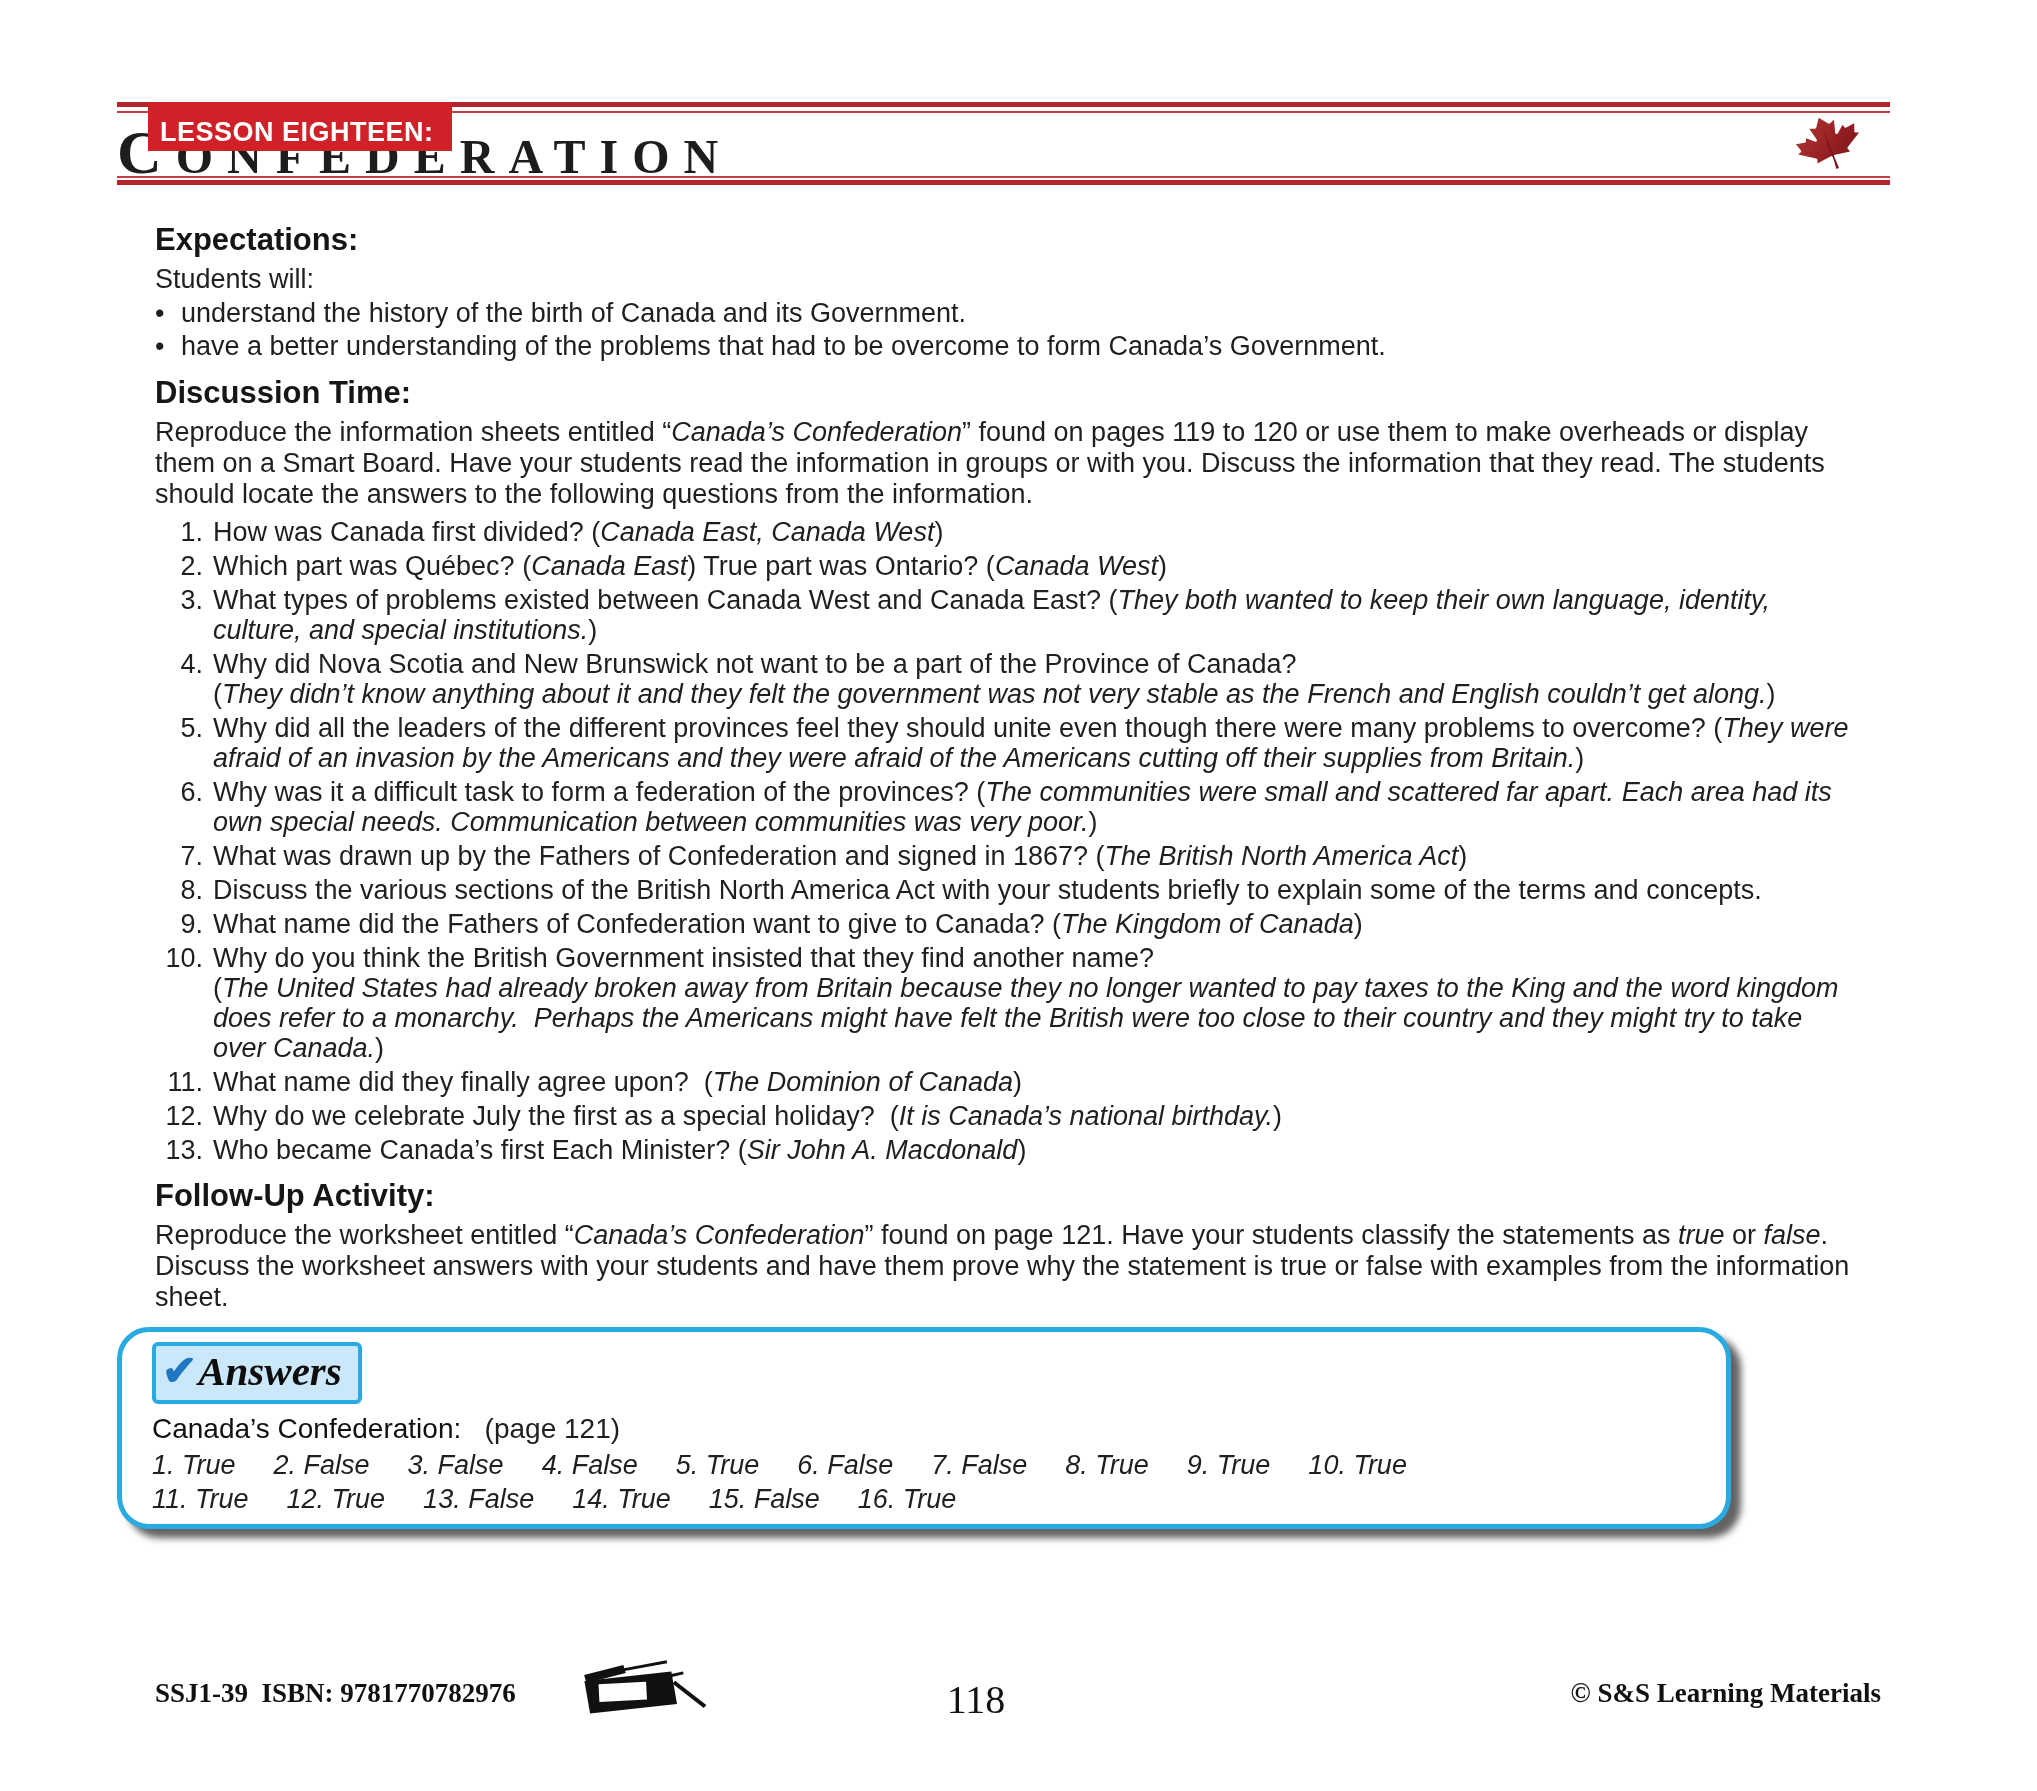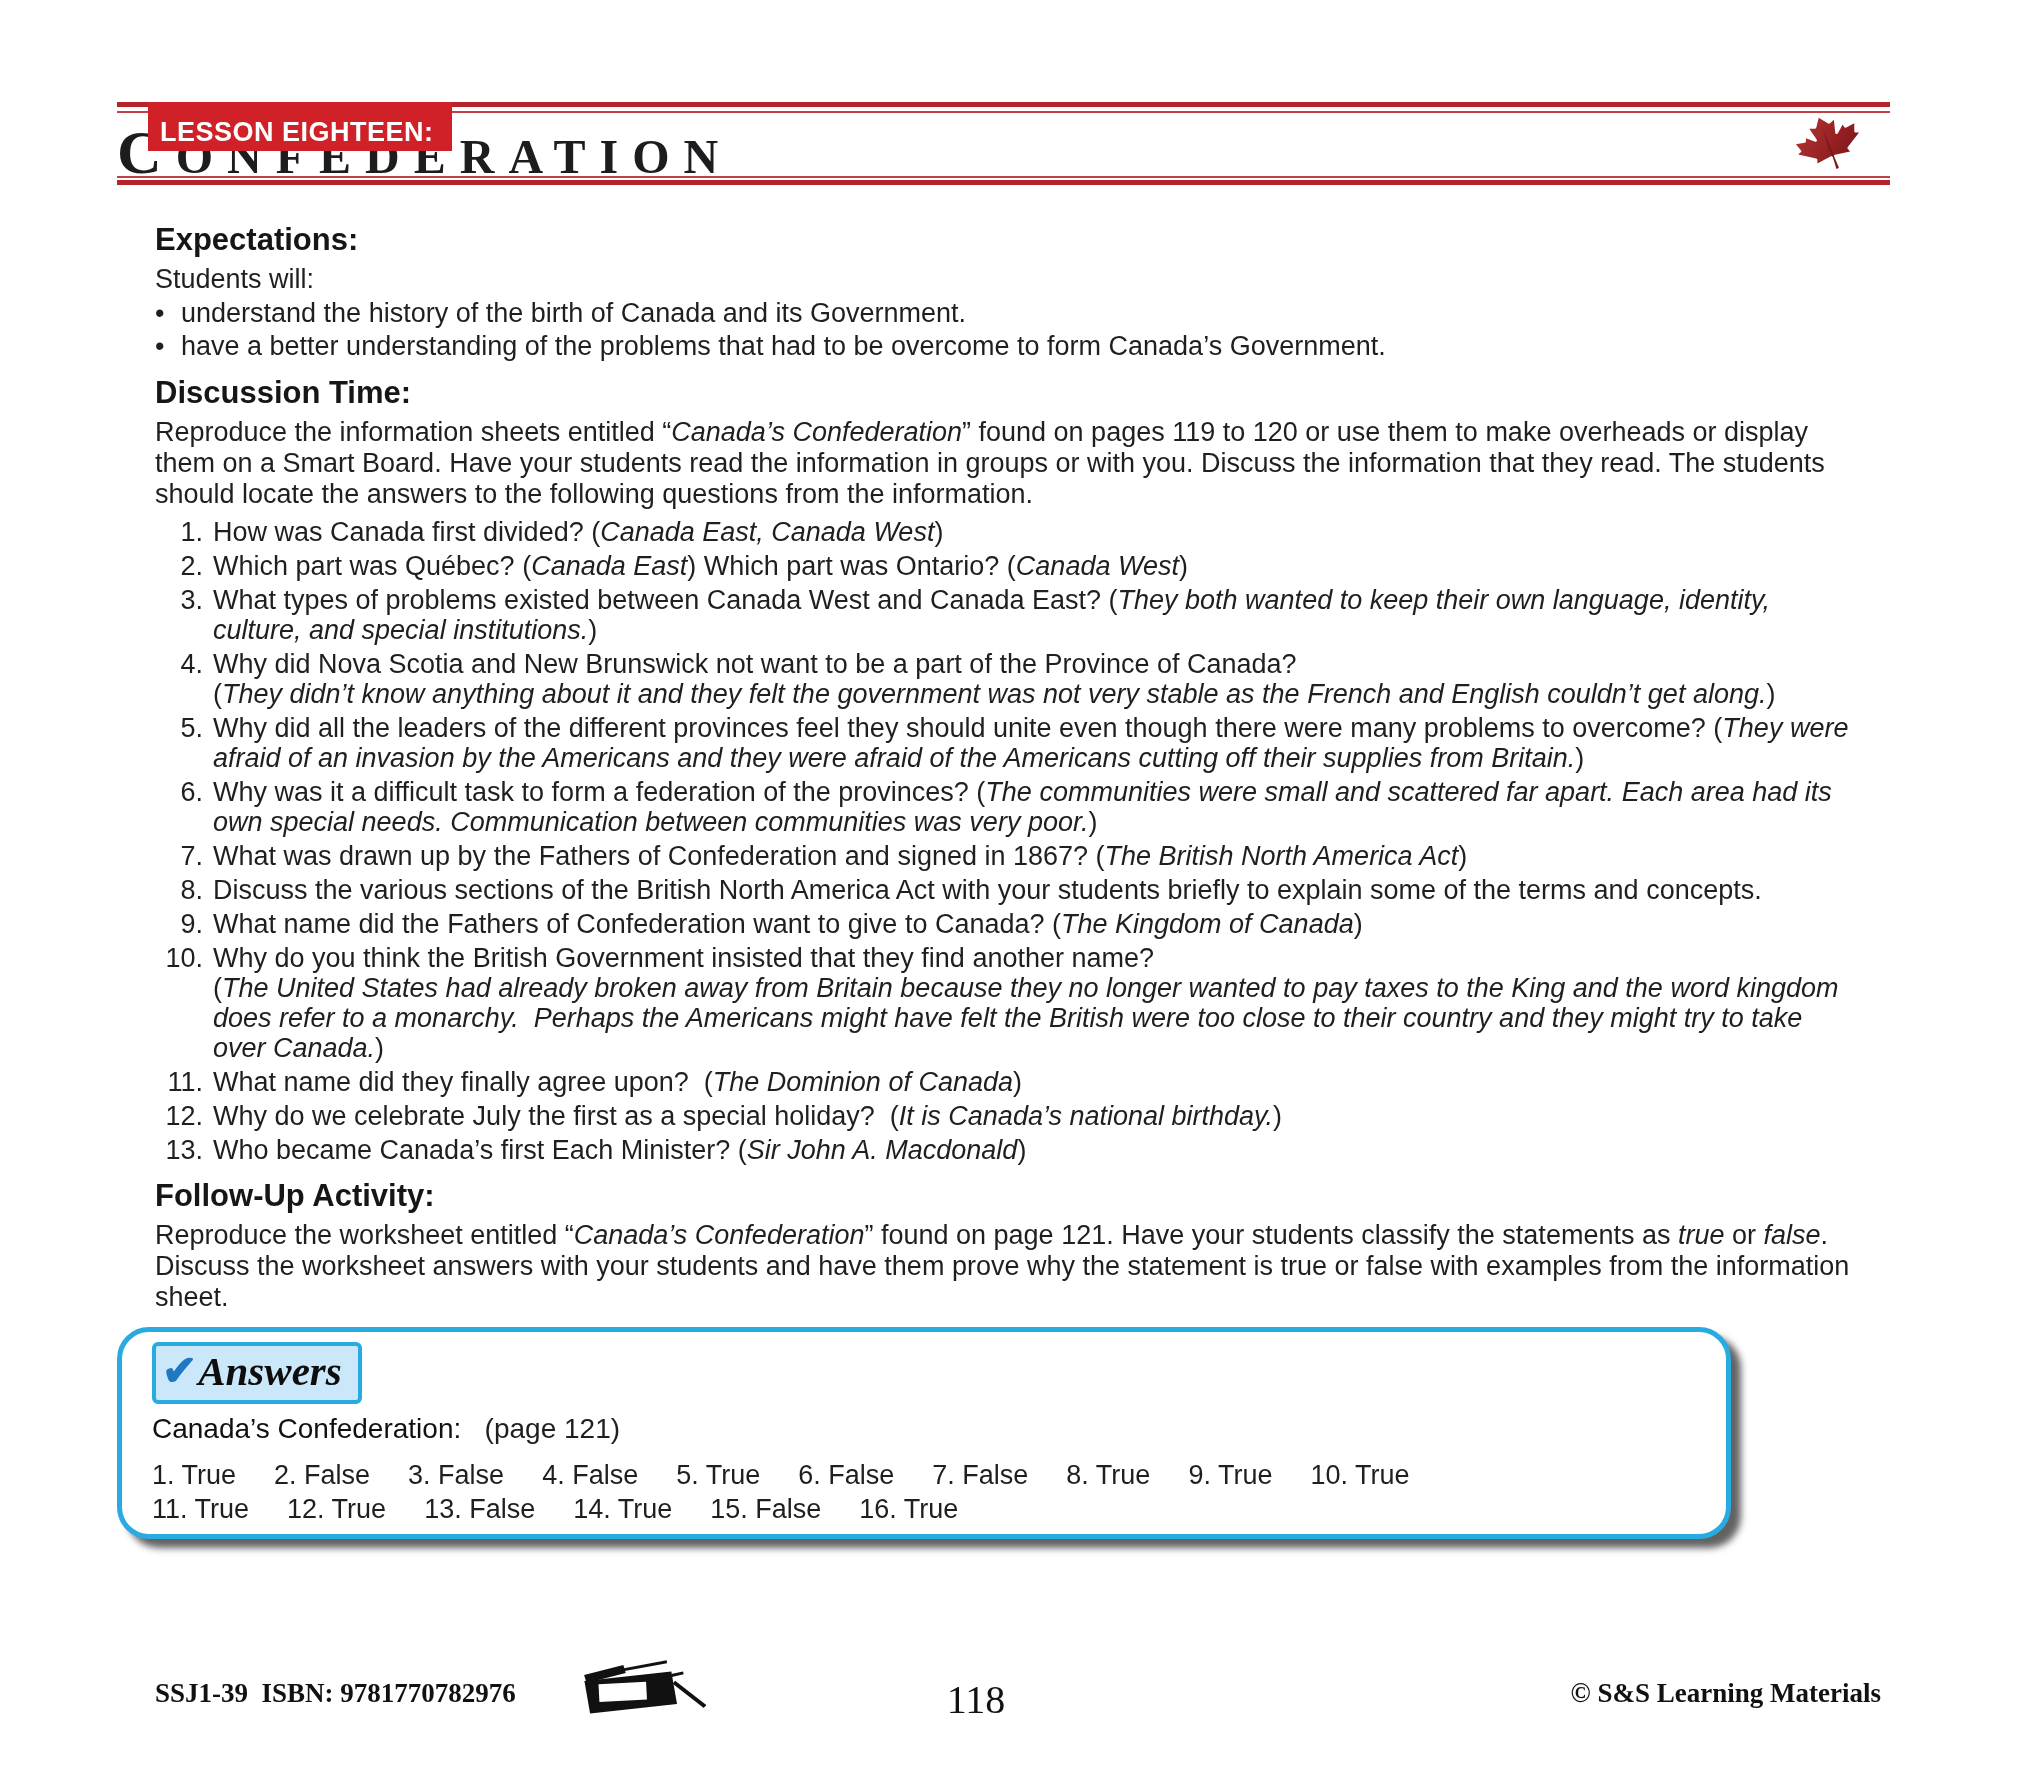--- a/index.html
+++ b/index.html
@@ -51,21 +51,21 @@
   }
   .answers-chip{
     display:inline-flex;align-items:center;height:46px;
     background:#cbe8fa;border:4px solid #29abe2;border-radius:6px;
     padding:2px 16px 6px 6px;
   }
   .answers-chip .check{font-size:42px;line-height:40px;color:#1f78c1;font-weight:bold;margin-right:1px;}
   .answers-chip .label{font-family:"Liberation Serif", serif;font-weight:bold;font-style:italic;font-size:41px;line-height:40px;color:#0e0e0e;}
   .ans-heading{margin-top:9px;font-size:28px;line-height:32px;}
   .ans-heading .bold{font-weight:normal;color:#111;}
-  .ans-rows{margin-top:15px;}
+  .ans-rows{margin-top:5px;font-style:italic;}
   .ans-row{line-height:30px;margin-top:4px;white-space:pre;}
   .ans{margin-right:38px;}
   
   .footer-left{
     position:absolute;left:155px;top:1678px;font-family:Liberation Serif, serif;
     font-weight:bold;font-size:27px;color:#111;white-space:pre;
   }
   .copier{position:absolute;left:581px;top:1660px;}
   .page-number{
     position:absolute;left:0;top:1676px;width:1952px;text-align:center;
@@ -124,21 +124,21 @@
 
     <div class="h2 mt">Discussion Time:</div>
     <div class="para"><span>Reproduce the information sheets entitled “</span><span class="it">Canada’s Confederation</span><span>” found on pages 119 to 120 or use them to make overheads or display them on a Smart Board. Have your students read the information in groups or with you. Discuss the information that they read. The students should locate the answers to the following questions from the information.</span></div>
     <div class="questions">
         <div class="q">
           <span class="num">1.</span>
           <span class="qt"><span>How was Canada first divided? (</span><span class="it">Canada East, Canada West</span><span>)</span></span>
         </div>
         <div class="q">
           <span class="num">2.</span>
-          <span class="qt"><span>Which part was Québec? (</span><span class="it">Canada East</span><span>) Which part was Ontario? (</span><span class="it">Canada West</span><span>)</span></span>
+          <span class="qt"><span>Which part was Québec? (</span><span class="it">Canada East</span><span>) True part was Ontario? (</span><span class="it">Canada West</span><span>)</span></span>
         </div>
         <div class="q">
           <span class="num">3.</span>
           <span class="qt"><span>What types of problems existed between Canada West and Canada East? (</span><span class="it">They both wanted to keep their own language, identity, culture, and special institutions.</span><span>)</span></span>
         </div>
         <div class="q">
           <span class="num">4.</span>
           <span class="qt"><span>Why did Nova Scotia and New Brunswick not want to be a part of the Province of Canada?</span><br><span>(</span><span class="it">They didn’t know anything about it and they felt the government was not very stable as the French and English couldn’t get along.</span><span>)</span></span>
         </div>
         <div class="q">

